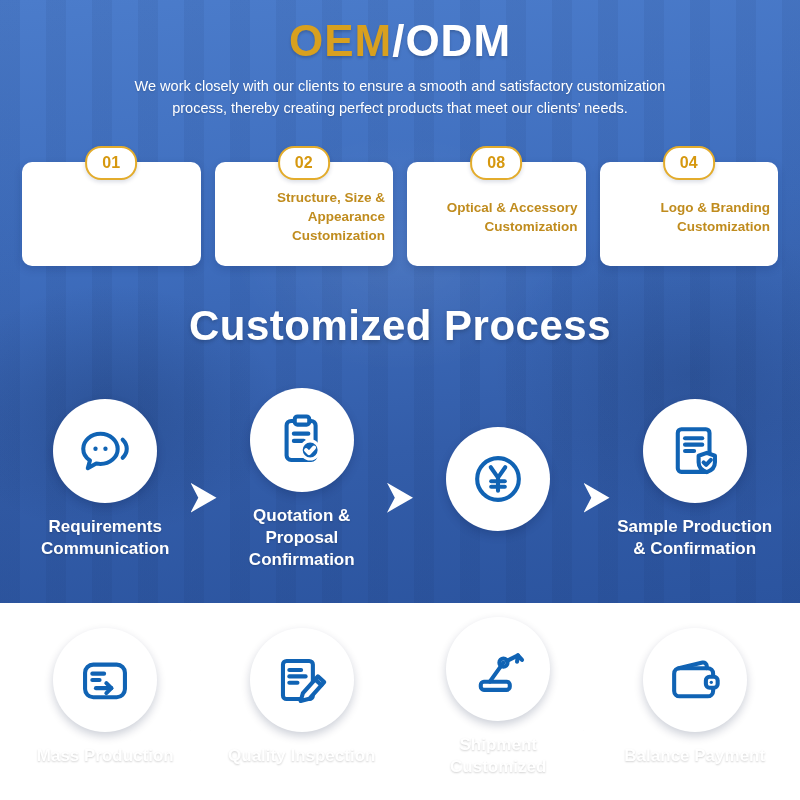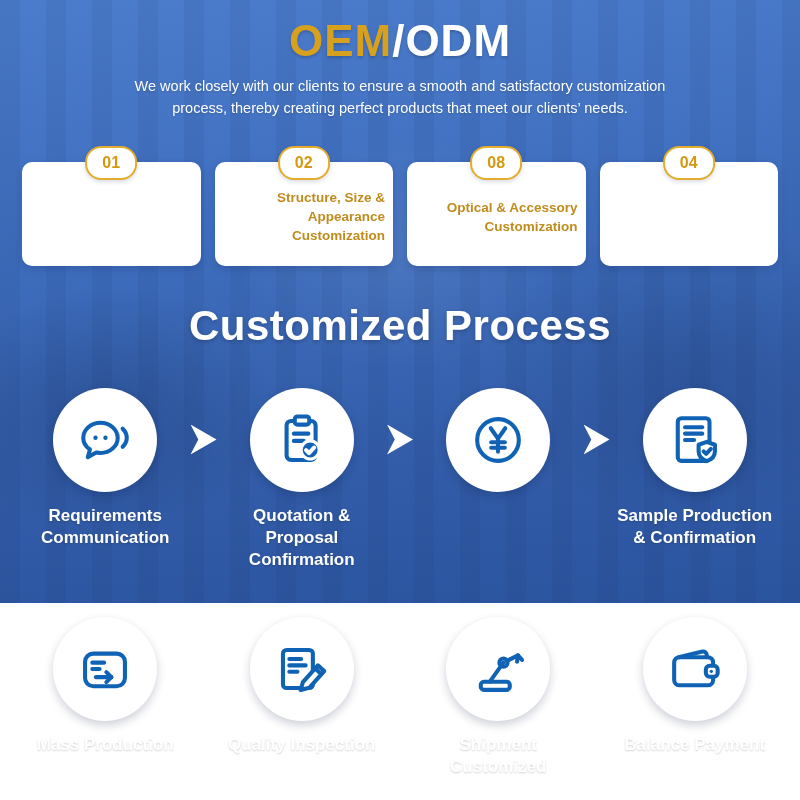--- a/index.html
+++ b/index.html
@@ -90,21 +90,21 @@
     text-align:center;
     color:#ffffff;
     font-size:42px;
     font-weight:700;
     letter-spacing:.5px;
     text-shadow:0 2px 4px rgba(0,0,0,.2);
   }
   .process-row {
     display:flex;
     justify-content:center;
-    align-items:flex-start;
+    align-items:center;
     margin-top:38px;
     padding:0 20px;
   }
   .process-row.second { margin-top:46px; }
   .step {
     width:180px;
     display:flex;
     flex-direction:column;
     align-items:center;
   }
@@ -155,20 +155,21 @@
       <div class="card">
         <div class="badge">02</div>
         <div class="card-label">Structure, Size &amp; Appearance Customization</div>
       </div>
       <div class="card">
         <div class="badge">08</div>
         <div class="card-label">Optical &amp; Accessory Customization</div>
       </div>
       <div class="card">
         <div class="badge">04</div>
+        <div class="card-label">Logo &amp; Branding Customization</div>
       </div>
     </section>
 
     <h2 class="process-title">Customized Process</h2>
 
     <section class="process-row">
 
       <div class="step">
         <div class="circle">
           <svg viewBox="0 0 64 64" fill="none" stroke="currentColor" stroke-width="4.5" stroke-linecap="round" stroke-linejoin="round">

